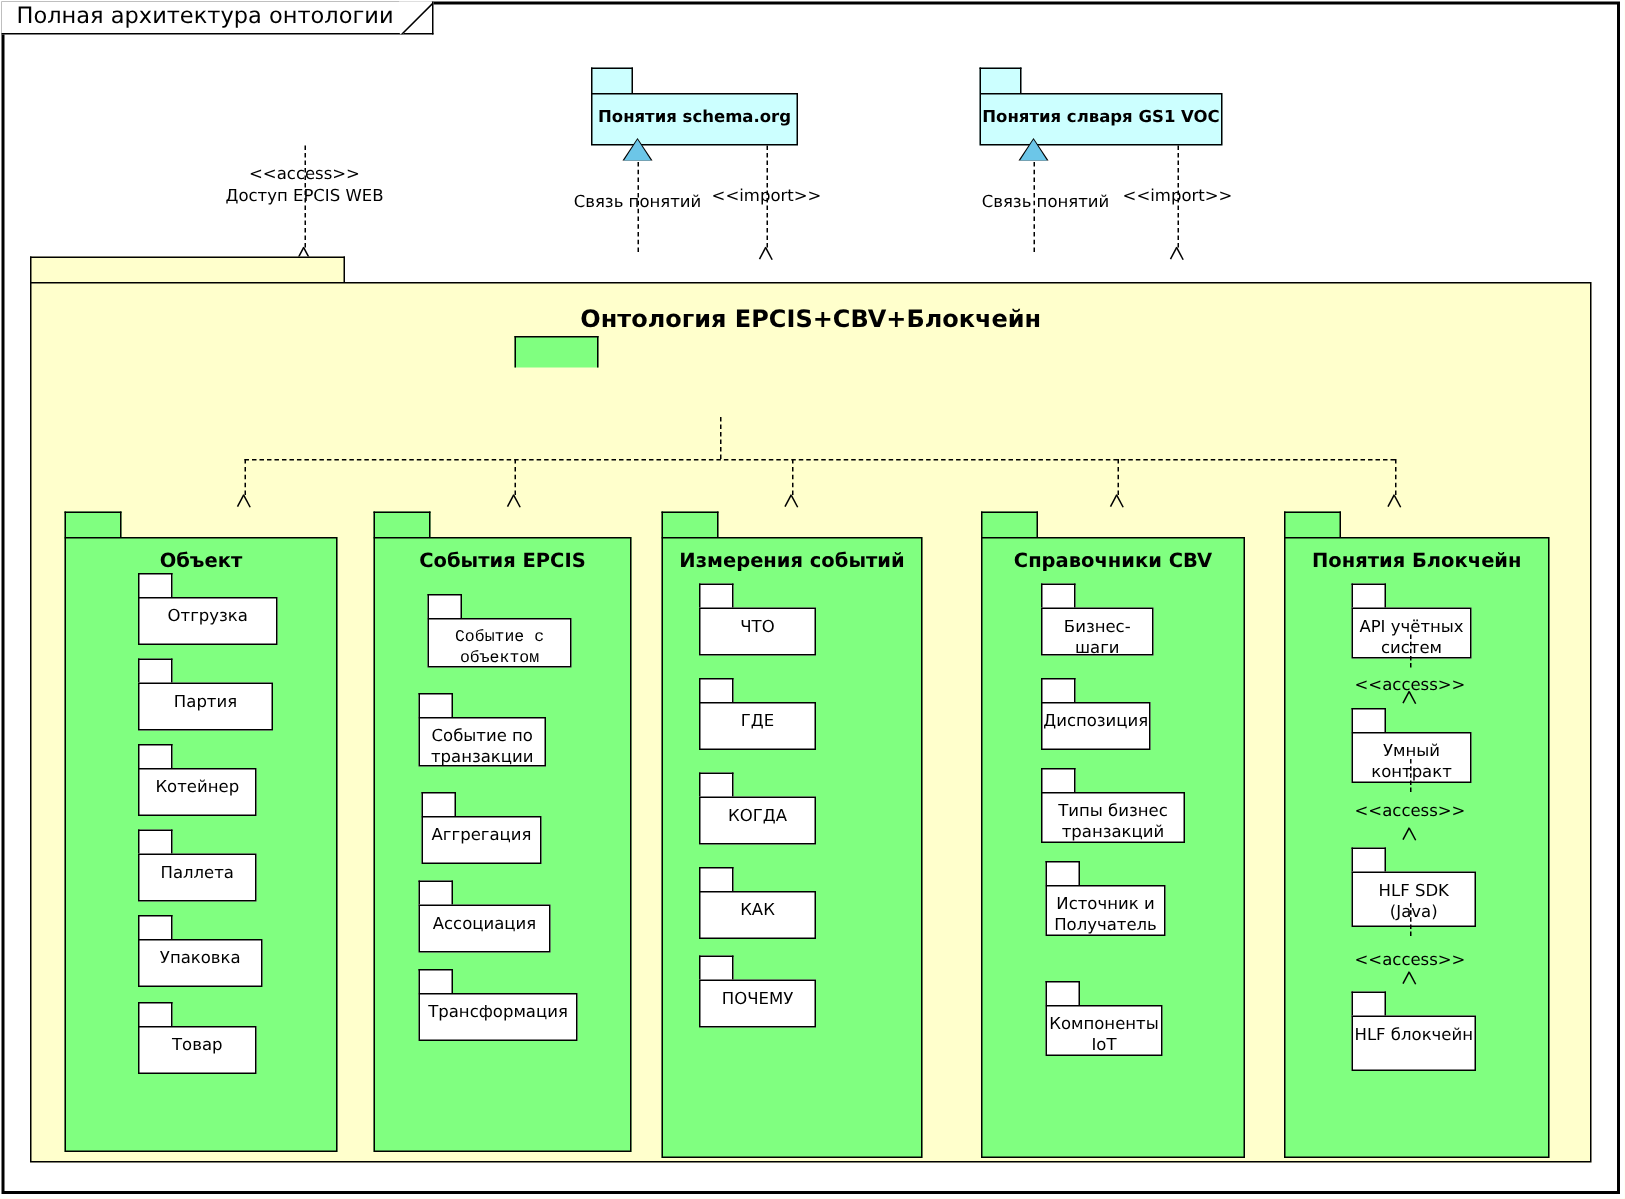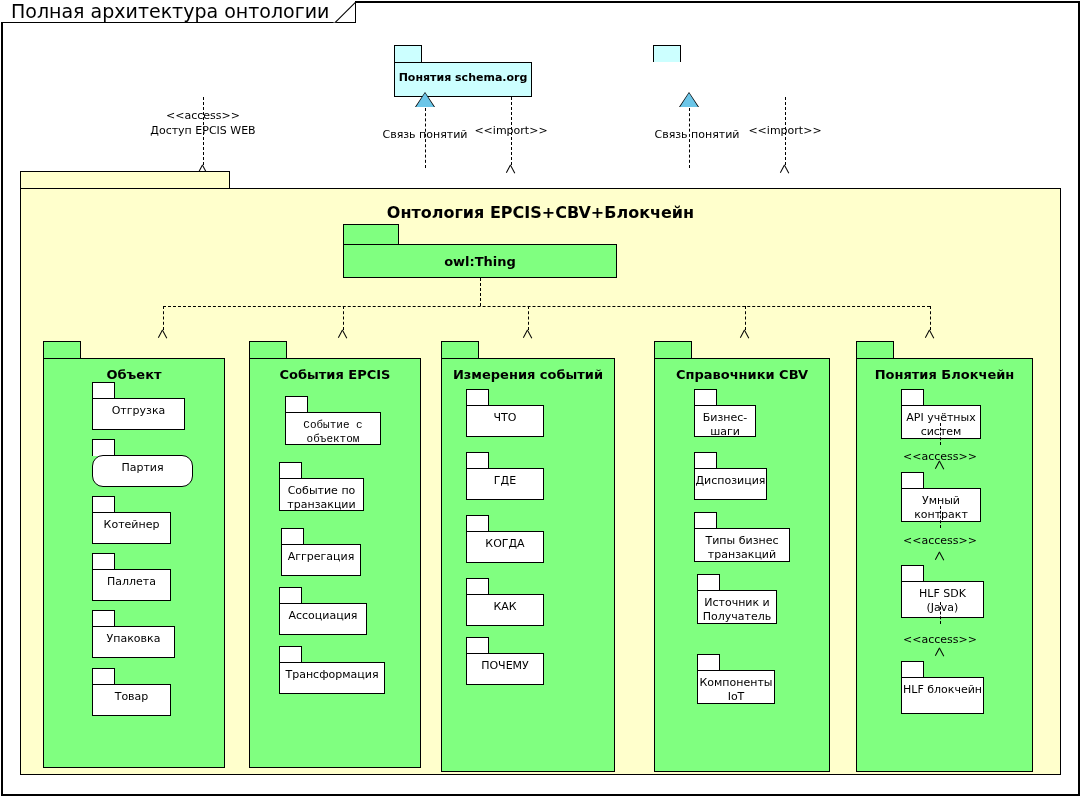--- a/index.html
+++ b/index.html
@@ -2,21 +2,21 @@
 <html><head>
 <meta charset="utf-8">
 <style>
   html,body{margin:0;padding:0;background:#ffffff;}
   body{font-family:"DejaVu Sans","Liberation Sans",sans-serif;}
   #canvas{position:relative;width:1083px;height:799px;background:#ffffff;overflow:hidden;}
 
   
   .frame{position:absolute;left:1px;top:1px;width:1079px;height:795px;border:2px solid #000;box-sizing:border-box;}
   .frame-title{position:absolute;left:1px;top:1px;height:22px;background:#fff;border:1px solid #000;border-top:none;border-left:none;
-    display:flex;align-items:flex-end;padding:0 26px 0 10px;font-size:19px;color:#000;box-sizing:border-box;}
+    display:flex;align-items:flex-start;padding:0 26px 0 10px;font-size:15px;color:#000;box-sizing:border-box;}
   .frame-title .fold{position:absolute;right:0;top:0;width:22px;height:22px;overflow:hidden;}
   .frame-title .fold:after{content:"";position:absolute;left:-14px;top:-14px;width:30px;height:30px;background:#fff;
     border-right:1px solid #000;transform:rotate(45deg);}
 
   
   .pkg{position:absolute;box-sizing:border-box;}
   .pkg > .tab{position:absolute;left:0;top:0;box-sizing:border-box;border:1px solid #000;border-bottom:none;}
   .pkg > .body{position:absolute;left:0;box-sizing:border-box;border:1px solid #000;}
   .pkg > .body > .name{position:absolute;left:0;right:0;text-align:center;color:#000;}
 
@@ -79,20 +79,23 @@
 
   <div class="pkg ext" style="left:394px;top:45px;">
     <div class="tab"></div>
     <div class="body">
       <div class="name">Понятия schema.org</div>
     </div>
   </div>
 
   <div class="pkg ext wide" style="left:653px;top:45px;">
     <div class="tab"></div>
+    <div class="body">
+      <div class="name">Понятия слваря GS1 VOC</div>
+    </div>
   </div>
 
   <div class="vline" style="left:203px;top:97px;height:68px;"></div>
   <div class="arrow-open" style="left:203px;top:165px;"></div>
   <div class="lbl" style="left:143px;top:109px;width:120px;">&lt;&lt;access&gt;&gt;</div>
   <div class="lbl" style="left:143px;top:124px;width:120px;">Доступ EPCIS WEB</div>
 
   <div class="tri-outline" style="left:415px;top:92px;"></div>
   <div class="tri" style="left:416px;top:93px;"></div>
   <div class="vline" style="left:425px;top:108px;height:60px;"></div>
@@ -113,23 +116,20 @@
 
   <div class="pkg ontology">
     <div class="tab"></div>
     <div class="body">
       <div class="name">Онтология EPCIS+CBV+Блокчейн</div>
     </div>
   </div>
 
   <div class="pkg thing">
     <div class="tab"></div>
-    <div class="body">
-      <div class="name">owl:Thing</div>
-    </div>
   </div>
 
   <div class="vline" style="left:480px;top:278px;height:28px;"></div>
   <div class="hline" style="left:163px;top:306px;width:767px;"></div>
 
   <div class="vline" style="left:163px;top:306px;height:24px;"></div>
   <div class="arrow-open" style="left:163px;top:330px;"></div>
   <div class="vline" style="left:343px;top:306px;height:24px;"></div>
   <div class="arrow-open" style="left:343px;top:330px;"></div>
   <div class="vline" style="left:528px;top:306px;height:24px;"></div>
@@ -146,21 +146,21 @@
     </div>
   </div>
   <div class="leaf" style="left:92px;top:382px;">
     <div class="tab"></div>
     <div class="body" style="width:93px;height:32px;">
       <div class="name">Отгрузка</div>
     </div>
   </div>
   <div class="leaf" style="left:92px;top:439px;">
     <div class="tab"></div>
-    <div class="body" style="width:101px;height:32px;border-radius:11px;">
+    <div class="body" style="width:90px;height:32px;">
       <div class="name">Партия</div>
     </div>
   </div>
   <div class="leaf" style="left:92px;top:496px;">
     <div class="tab"></div>
     <div class="body" style="width:79px;height:32px;">
       <div class="name">Котейнер</div>
     </div>
   </div>
   <div class="leaf" style="left:92px;top:553px;">
@@ -257,21 +257,21 @@
   </div>
 
   <div class="pkg cat" style="left:654px;top:341px;">
     <div class="tab"></div>
     <div class="body" style="width:176px;height:414px;">
       <div class="name">Справочники CBV</div>
     </div>
   </div>
   <div class="leaf" style="left:694px;top:389px;">
     <div class="tab"></div>
-    <div class="body" style="width:62px;height:32px;">
+    <div class="body" style="width:75px;height:32px;">
       <div class="name">Бизнес-шаги</div>
     </div>
   </div>
   <div class="leaf" style="left:694px;top:452px;">
     <div class="tab"></div>
     <div class="body" style="width:73px;height:32px;">
       <div class="name">Диспозиция</div>
     </div>
   </div>
   <div class="leaf" style="left:694px;top:512px;">

